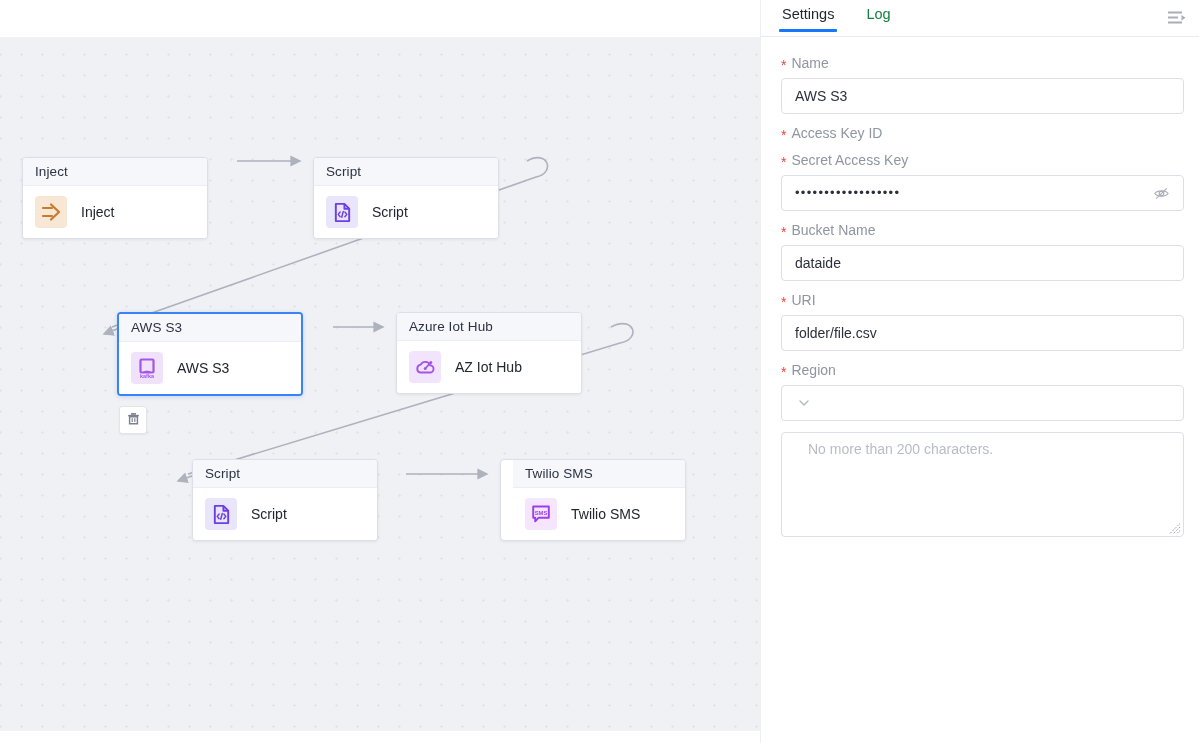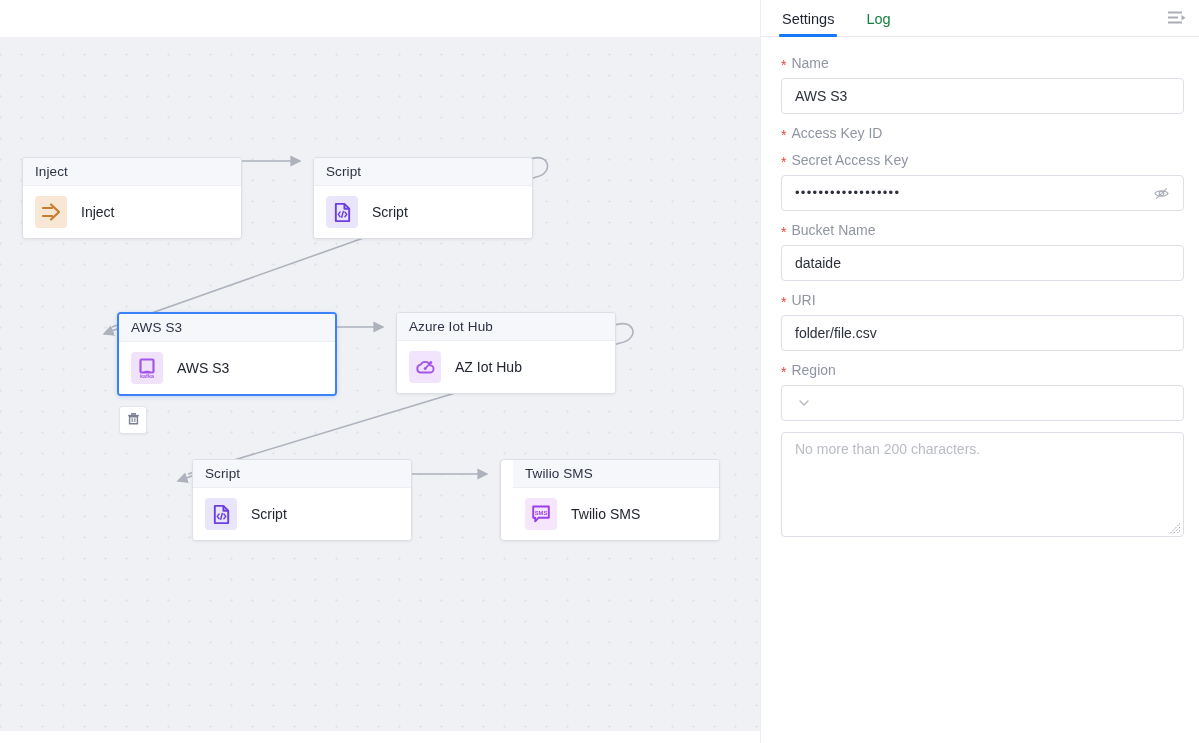--- a/index.html
+++ b/index.html
@@ -25,21 +25,21 @@
     overflow: hidden;
   }
   .edges { position:absolute; left:0; top:0; width:760px; height:694px; pointer-events:none; }
 
   .node {
     position: absolute;
     background: #ffffff;
     border: 1px solid #dcdfe6;
     border-radius: 4px;
     box-shadow: 0 1px 3px rgba(30,35,60,0.07);
-    width: 220px;
+    width: 186px;
     overflow: hidden;
   }
   .node.selected {
     border: 2px solid #3b82f6;
     box-shadow: 0 1px 4px rgba(59,130,246,0.25);
   }
   .node-header {
     height: 28px;
     background: #f6f7fa;
     border-bottom: 1px solid #eceef3;
@@ -86,21 +86,21 @@
     position: absolute;
     left: 760px; top: 0;
     width: 439px; height: 743px;
     background: #ffffff;
     border-left: 1px solid #eceef2;
   }
   .panel-tabs {
     position: relative;
     height: 37px;
     border-bottom: 1px solid #e8eaee;
-    display: flex; align-items: flex-end;
+    display: flex; align-items: center;
     padding-left: 19px;
   }
   .tab {
     font-size: 14.5px;
     padding: 0 2px 9px 2px;
     margin-right: 28px;
     color: #15803d;
     cursor: pointer;
     position: relative;
   }
@@ -154,21 +154,21 @@
   .input .dots {
     flex: 1; line-height: 34px;
     font-size: 13px; letter-spacing: 1.3px; color: #2b303b;
   }
   .suffix-icon { width: 18px; height: 18px; flex:0 0 18px; display:flex; align-items:center; justify-content:center; cursor:pointer; }
   .textarea {
     width: 403px;
     height: 105px;
     border: 1px solid #dcdfe6;
     border-radius: 4px;
-    padding: 8px 13px;
+    padding: 8px 26px;
     font-size: 14px;
     color: #b9bcc4;
     background: #fff;
     position: relative;
   }
   .resize-handle {
     position:absolute; right:2px; bottom:2px;
     width:12px; height:12px;
     cursor: nwse-resize;
   }

